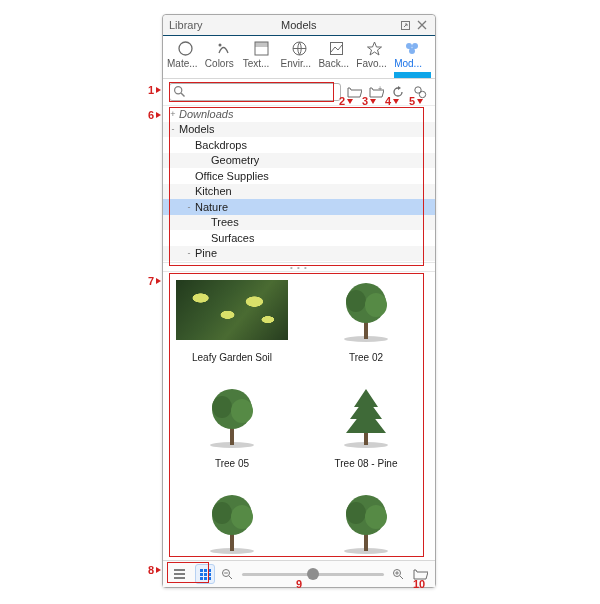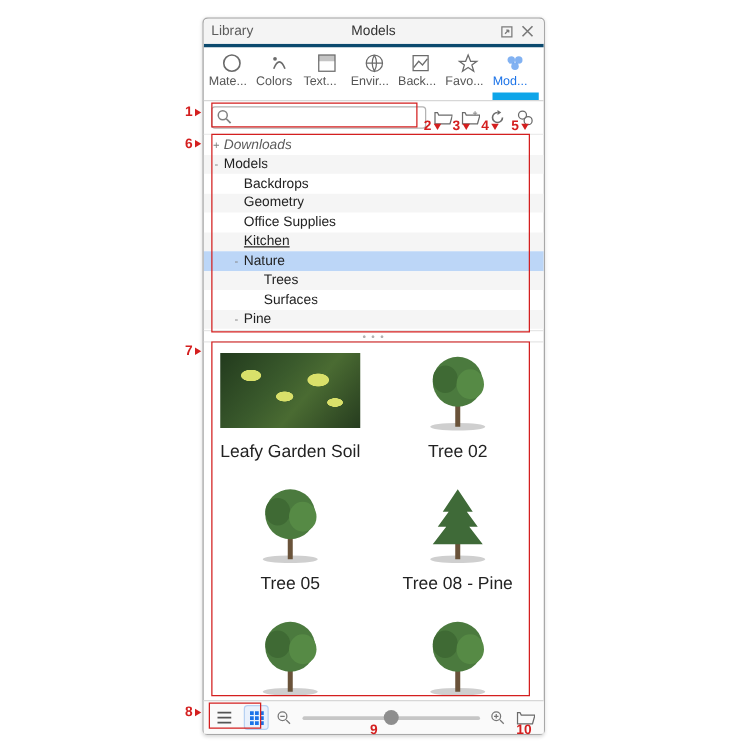--- a/index.html
+++ b/index.html
@@ -1,19 +1,19 @@
 <!DOCTYPE html>
 <html><head>
 <meta charset="utf-8">
 <style>
   html,body{margin:0;padding:0;background:#fff;font-family:-apple-system,Helvetica,Arial,sans-serif;font-size:11px;color:#222}
   svg{display:block}
   .stage{position:relative;width:600px;height:604px;background:#fff}
   .panel{position:absolute;left:162px;top:14px;width:272px;height:572px;border:1px solid #a8a8a8;border-radius:4px;background:#fff;box-shadow:0 1px 3px rgba(0,0,0,.15)}
-  .titlebar{display:flex;align-items:center;height:20px;padding:0 6px;border-bottom:3px solid #0c4a6e;background:#f4f4f4;border-radius:4px 4px 0 0}
+  .titlebar{display:flex;align-items:center;height:20px;padding:0 6px;border-bottom:1px solid #0c4a6e;background:#f4f4f4;border-radius:4px 4px 0 0}
   .titlebar .lib{font-size:11px;color:#5b5b5b}
   .titlebar .title{flex:1;text-align:center;font-size:11px;color:#333}
   .winctrl{width:14px;height:14px;display:flex;align-items:center;justify-content:center;color:#7a7a7a;font-size:10px;margin-left:3px}
   .tabbar{display:flex;padding:3px 4px 0 4px;border-bottom:1px solid #d7d7d7;gap:1px}
   .tab{flex:1;text-align:left;font-size:10px;color:#555;padding-bottom:3px;cursor:default}
   .tab.active{color:#1b73e8;font-weight:500;border-bottom:6px solid #0ea5e9}
   .tab .ticon{height:18px;display:flex;align-items:center;justify-content:center;margin-bottom:1px;color:#6b6b6b}
   .tab.active .ticon{color:#1b73e8}
   .tools{display:flex;align-items:center;gap:4px;padding:4px 6px}
   .searchwrap{flex:1;position:relative;z-index:2}
@@ -25,21 +25,21 @@
   .row:nth-child(even){background:#f5f5f5}
   .row.sel{background:#bcd6f7}
   .tw{width:12px;height:12px;display:flex;align-items:center;justify-content:center;color:#808080;font-size:9px;flex:0 0 12px}
   .lbl{white-space:nowrap;overflow:hidden;text-overflow:ellipsis}
   .it{font-style:italic;color:#5a5a5a}
   .grip{height:8px;display:flex;align-items:center;justify-content:center;color:#b0b0b0;font-size:8px;letter-spacing:1px;border-top:1px solid #e6e6e6;border-bottom:1px solid #e6e6e6}
   .grid{height:298px;overflow:auto;padding:2px 6px;position:relative;z-index:2}
   .gridin{display:grid;grid-template-columns:1fr 1fr;gap:4px 8px}
   .card{display:flex;flex-direction:column;align-items:center}
   .thumb{width:112px;height:72px;background:#fff;display:flex;align-items:center;justify-content:center}
-  .cap{margin-top:6px;font-size:14px;text-align:center;line-height:12px;height:24px}
+  .cap{margin-top:6px;font-size:10px;text-align:center;line-height:12px;height:24px}
   .treeSvg{width:60px;height:66px}
   .footer{position:absolute;bottom:0;left:0;right:0;height:26px;border-top:1px solid #d7d7d7;display:flex;align-items:center;padding:0 6px;gap:6px;background:#fafafa;z-index:3}
   .view{width:18px;height:18px;display:flex;align-items:center;justify-content:center;border:1px solid transparent;border-radius:3px;color:#555}
   .view.active{color:#1b73e8;border-color:#b7d1f2;background:#e9f1fc}
   .zoom-icon{color:#777}
   .slider{flex:1;appearance:none;height:3px;background:#c6c6c6;border-radius:2px}
   .slider::-webkit-slider-thumb{appearance:none;width:12px;height:12px;border-radius:50%;background:#8e8e8e}
   
   .callout{position:absolute;color:#d41f1f;font-size:11px;font-weight:bold;z-index:20;display:flex;align-items:center;pointer-events:none}
   .arrR::after{content:"";border-top:3px solid transparent;border-bottom:3px solid transparent;border-left:5px solid #d41f1f;margin-left:2px}
@@ -174,29 +174,29 @@
           <span class="lbl it">Downloads</span>
         </div>
         <div class="row" style="padding-left: 4px;">
           <span class="tw">-</span>
           <span class="lbl">Models</span>
         </div>
         <div class="row" style="padding-left: 20px;">
           <span class="tw"></span>
           <span class="lbl">Backdrops</span>
         </div>
+        <div class="row" style="padding-left: 20px; gap: 16px;">
+          <span class="tw"></span>
+          <span class="lbl">Geometry</span>
+        </div>
         <div class="row" style="padding-left: 20px;">
           <span class="tw"></span>
-          <span class="lbl">Geometry</span>
+          <span class="lbl">Office Supplies</span>
         </div>
         <div class="row" style="padding-left: 20px;">
-          <span class="tw"></span>
-          <span class="lbl">Office Supplies</span>
-        </div>
-        <div class="row" style="padding-left: 20px; text-decoration: underline;">
           <span class="tw"></span>
           <span class="lbl">Kitchen</span>
         </div>
         <div class="row sel" style="padding-left: 20px;">
           <span class="tw">-</span>
           <span class="lbl">Nature</span>
         </div>
         <div class="row" style="padding-left: 36px; text-align: right;">
           <span class="tw"></span>
           <span class="lbl">Trees</span>

